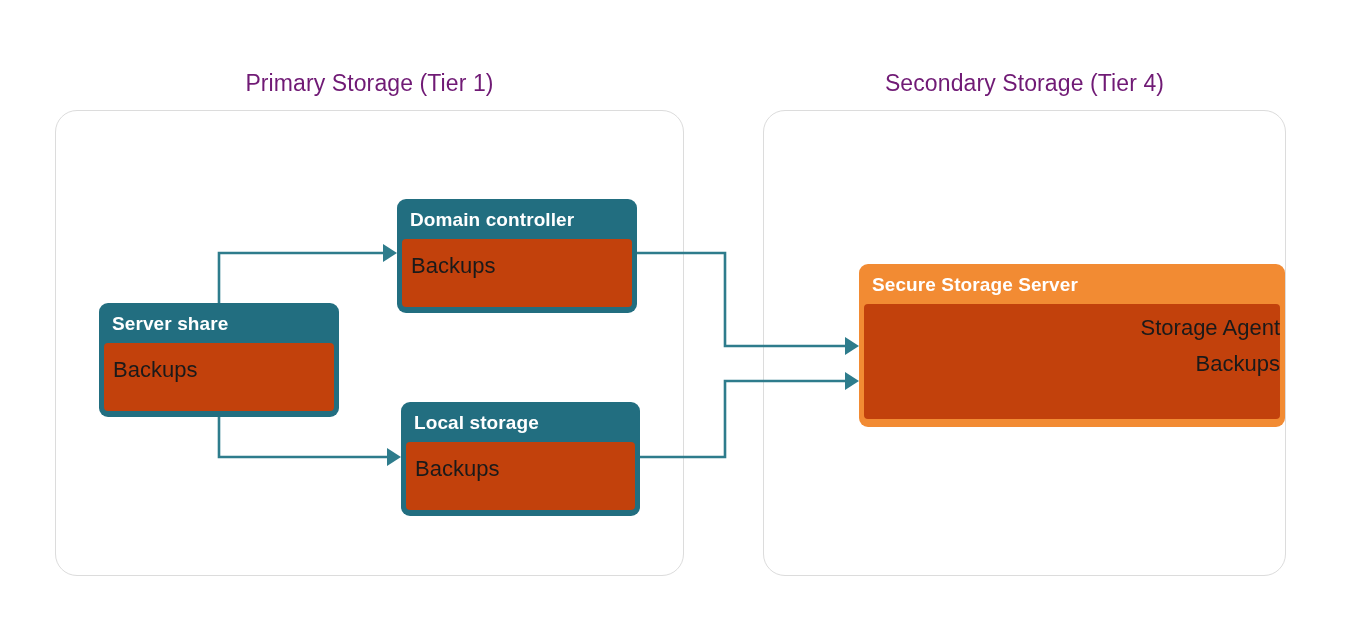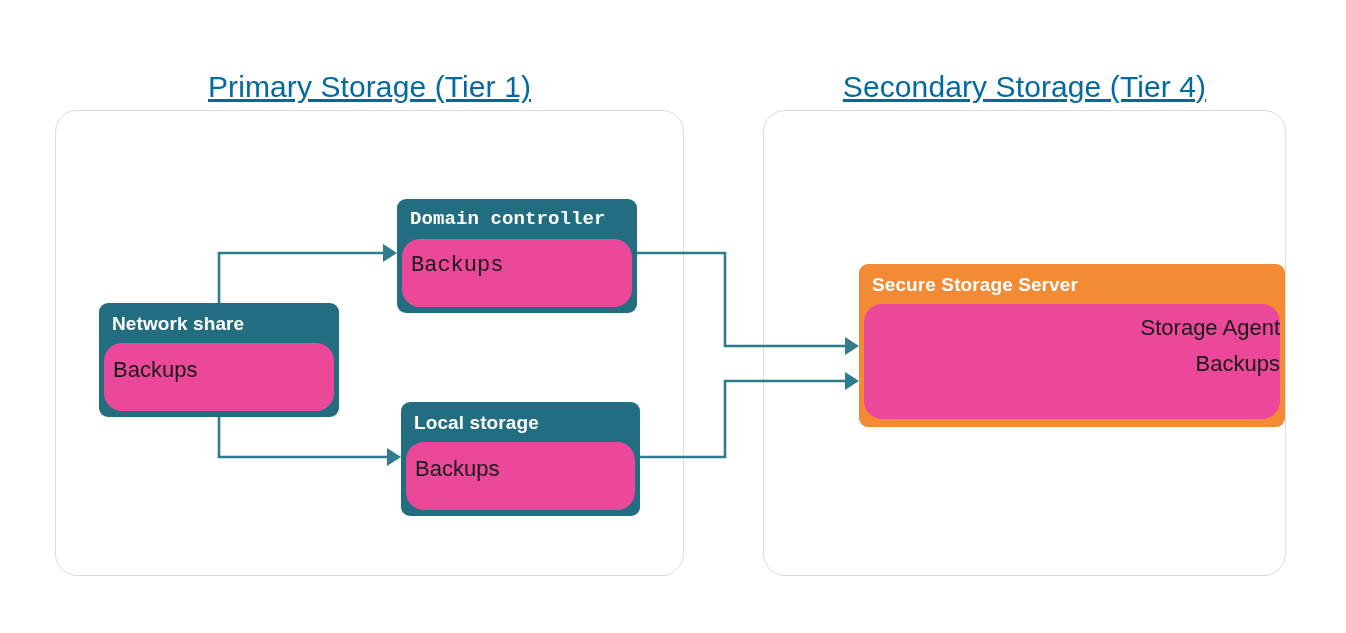--- a/index.html
+++ b/index.html
@@ -26,26 +26,25 @@
     border-radius: 22px;
     background: transparent;
     box-sizing: border-box;
   }
   #tier-box-primary   { left: 55px;  top: 110px; width: 629px; height: 466px; }
   #tier-box-secondary { left: 763px; top: 110px; width: 523px; height: 466px; }
 
   .tier-title {
     position: absolute;
     top: 70px;
-    font-size: 30px;
-    color: #0369a1;
+    font-size: 23px;
+    color: #701a75;
     text-align: center;
     white-space: nowrap;
     letter-spacing: 0.1px;
-    text-decoration: underline;
   }
   #tier-title-primary   { left: 55px;  width: 629px; }
   #tier-title-secondary { left: 763px; width: 523px; }
 
   
   .node-card {
     position: absolute;
     box-sizing: border-box;
     border-radius: 9px;
     overflow: hidden;
@@ -57,35 +56,35 @@
   .node-header {
     font-size: 19px;
     font-weight: bold;
     color: #ffffff;
     line-height: 1;
     padding: 11px 0 10px 8px;
     white-space: nowrap;
     letter-spacing: 0.1px;
   }
   .node-body {
-    background: #ec4899;
-    border-radius: 18px;
+    background: #c2410c;
+    border-radius: 4px;
     height: calc(100% - 41px);
     box-sizing: border-box;
     padding: 9px 0 0 9px;
   }
   .node-line {
     font-size: 22px;
     color: #1a1a1a;
     line-height: 1.62;
     white-space: nowrap;
   }
 
   #node-network-share      { left: 99px;  top: 303px; width: 240px; height: 114px; }
-  #node-domain-controller  { left: 397px; top: 199px; width: 240px; height: 114px; font-family: Liberation Mono, monospace; }
+  #node-domain-controller  { left: 397px; top: 199px; width: 240px; height: 114px; }
   #node-local-storage      { left: 401px; top: 402px; width: 239px; height: 114px; }
   #node-secure-storage     { left: 859px; top: 264px; width: 426px; height: 163px; }
   #node-secure-storage .node-body { height: calc(100% - 43px); padding-top: 6px; text-align: right; }
 
   
   #connector-layer {
     position: absolute;
     left: 0;
     top: 0;
     width: 1346px;
@@ -119,21 +118,21 @@
     <polygon class="conn-head" points="387,448 401,457 387,466"></polygon>
 
     <path class="conn-path" d="M 637 253 L 725 253 L 725 346 L 847 346"></path>
     <polygon class="conn-head" points="845,337 859,346 845,355"></polygon>
 
     <path class="conn-path" d="M 640 457 L 725 457 L 725 381 L 847 381"></path>
     <polygon class="conn-head" points="845,372 859,381 845,390"></polygon>
   </svg>
 
   <div class="node-card teal" id="node-network-share">
-    <div class="node-header">Network share</div>
+    <div class="node-header">Server share</div>
     <div class="node-body">
       <div class="node-line">Backups</div>
     </div>
   </div>
 
   <div class="node-card teal" id="node-domain-controller">
     <div class="node-header">Domain controller</div>
     <div class="node-body">
       <div class="node-line">Backups</div>
     </div>

